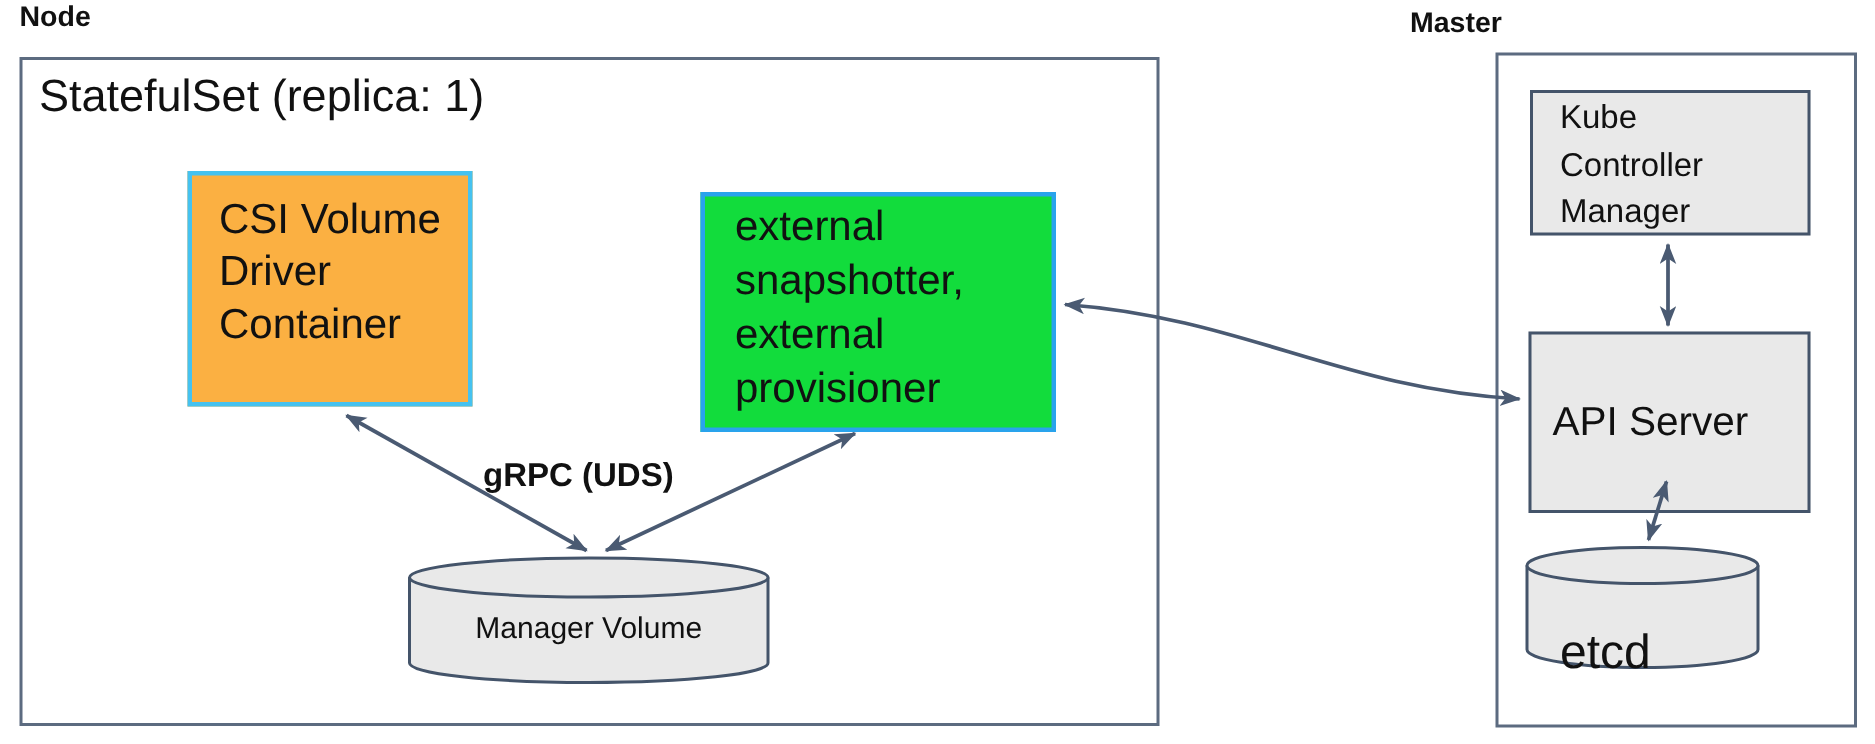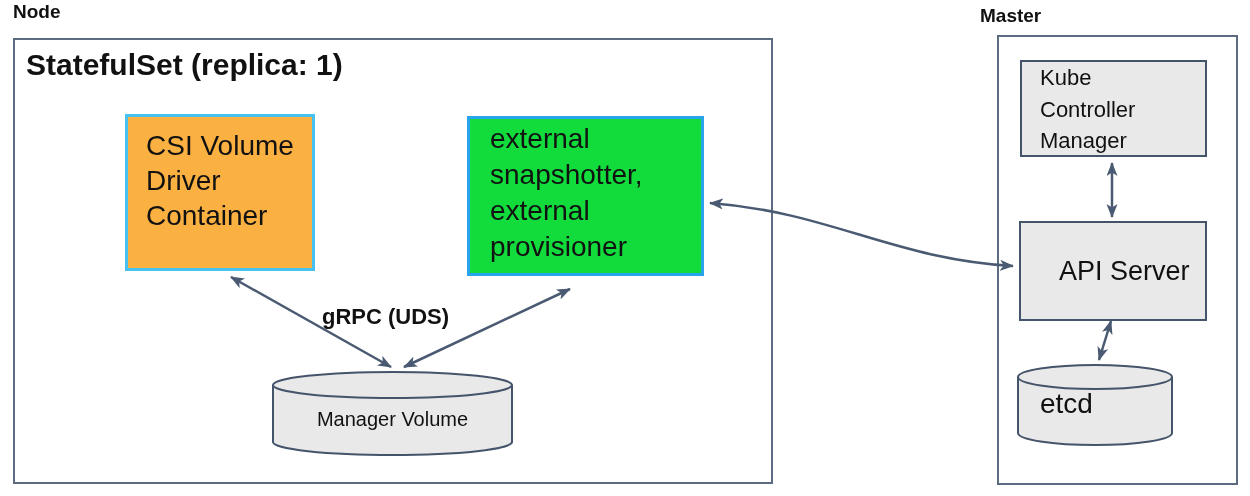--- a/index.html
+++ b/index.html
@@ -25,35 +25,35 @@
   .abs{position:absolute;}
   .section-label{
     font-size:19px;font-weight:bold;line-height:24px;
   }
   .outer-box{
     border:2px solid var(--outer-border);
     background:#ffffff;
     box-sizing:border-box;
   }
   .ss-title{
-    font-size:30px;line-height:38px;font-weight:bold;
+    font-size:30px;line-height:38px;font-weight:normal;
     white-space:nowrap;
   }
   .node-inner-box{
     box-sizing:border-box;
     font-size:28px;line-height:35px;
   }
   .csi-box{
     left:125px;top:114px;width:190px;height:157px;
     background:var(--csi-driver-fill);
     border:3px solid var(--csi-driver-border);
     padding:11px 18px 0 18px;
   }
   .sidecar-box{
-    left:467px;top:116px;width:237px;height:160px;
+    left:467px;top:128px;width:237px;height:160px;
     background:var(--sidecar-fill);
     border:3px solid var(--sidecar-border);
     padding:2px 26px 0 20px;
     line-height:36px;
   }
   .grpc-label{
     left:322px;top:303px;
     font-size:22px;font-weight:bold;line-height:28px;
     white-space:nowrap;
   }
@@ -61,34 +61,34 @@
     box-sizing:border-box;
     background:var(--gray-fill);
     border:2px solid var(--dark-border);
   }
   .kcm-box{
     left:1020px;top:60px;width:187px;height:97px;
     font-size:22px;line-height:31.5px;
     padding:0 18px;
   }
   .api-box{
-    left:1019px;top:221px;width:188px;height:100px;
+    left:1019px;top:221px;width:188px;height:121px;
     font-size:27px;
     display:flex;align-items:center;
-    padding-left:38px;
+    padding-left:14px;
   }
   .cyl-label{
     font-size:20px;line-height:25px;text-align:center;
   }
   .emptydir-label{
     left:273px;top:407px;width:239px;
   }
   .etcd-label{
-    left:1040px;top:388px;
-    font-size:28px;line-height:32px;text-align:left;
+    left:1040px;top:418px;
+    font-size:32px;line-height:32px;text-align:left;
   }
   svg.overlay{
     position:absolute;left:0;top:0;width:1250px;height:496px;
     pointer-events:none;
   }
   svg.overlay .edge{
     stroke:var(--arrow);
     stroke-width:2.5;
     fill:none;
   }
@@ -99,21 +99,21 @@
   }
   #arrowhead path{fill:var(--arrow);}
 </style>
 </head>
 <body>
 
 <div class="canvas">
 
   <div class="abs section-label" style="left:13px;top:0;">Node</div>
 
-  <div class="abs section-label" style="left:980px;top:4px;">Master</div>
+  <div class="abs section-label" style="left:940px;top:4px;">Master</div>
 
   <div class="abs outer-box" style="left:13px;top:38px;width:760px;height:446px;">
     <div class="abs ss-title" style="left:11px;top:6px;">StatefulSet (replica: 1)</div>
   </div>
 
   <div class="abs outer-box" style="left:997px;top:35px;width:241px;height:450px;"></div>
 
   <div class="abs node-inner-box csi-box">CSI Volume Driver Container</div>
 
   <div class="abs node-inner-box sidecar-box">external snapshotter, external provisioner</div>

